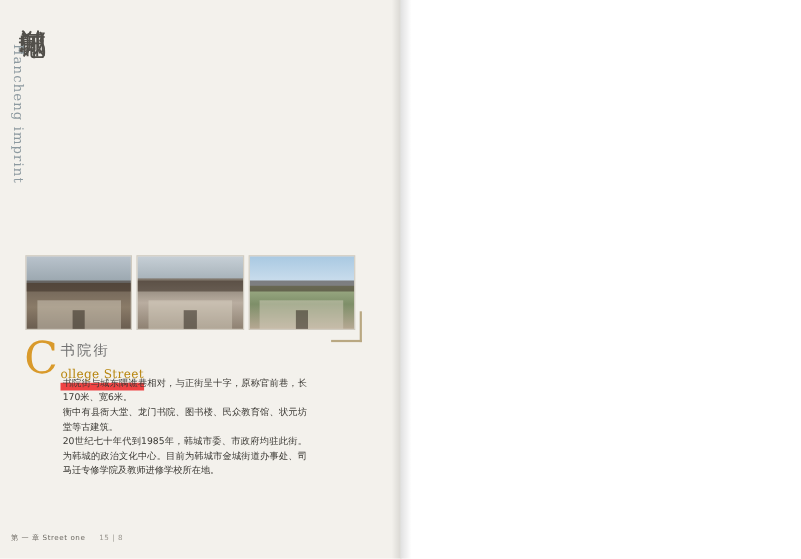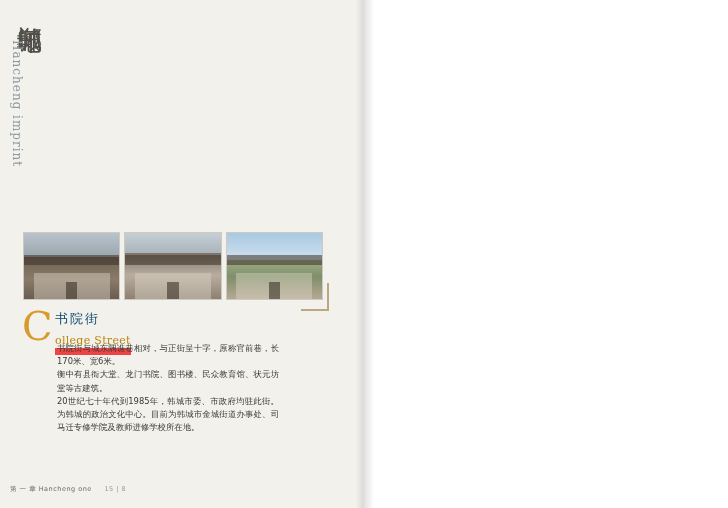--- a/index.html
+++ b/index.html
@@ -95,21 +95,21 @@
     position:absolute;
   }
   .h-college{left:55px;top:310px;}
   .dropcap{
     position:absolute;left:-33px;top:-4px;
     font-family:"DejaVu Serif","Liberation Serif",serif;
     font-size:40px;line-height:40px;color:#d99a2b;
   }
   .h-cn{
     font-family:"DejaVu Serif","Liberation Serif",serif;
-    font-size:13px;color:#0c4a6e;letter-spacing:2px;
+    font-size:13px;color:#737373;letter-spacing:2px;
     margin:0 0 1px 0;
   }
   .h-en{
     font-family:"DejaVu Serif","Liberation Serif",serif;
     font-size:11px;color:#b8860f;letter-spacing:.3px;
     border-bottom:7px solid #ef4444;
     display:inline-block;padding-bottom:1px;
   }
 
   .body-text{
@@ -168,21 +168,21 @@
     </div>
 
     <div class="body-text bt-college">
       <p>书院街与城东隅谯巷相对，与正街呈十字，原称官前巷，长170米、宽6米。</p>
       <p>衡中有县衙大堂、龙门书院、图书楼、民众教育馆、状元坊堂等古建筑。</p>
       <p>20世纪七十年代到1985年，韩城市委、市政府均驻此街。为韩城的政治文化中心。目前为韩城市金城街道办事处、司马迁专修学院及教师进修学校所在地。</p>
     </div>
 
     <div class="footer">
       <div class="line1">
-        <span>第 一 章 Hancheng  one</span>
+        <span>第 一 章 Street  one</span>
         <span class="pg">15 | 8</span>
       </div>
     </div>
   </div>
 
   <div class="right-page">
 
     
 
     

